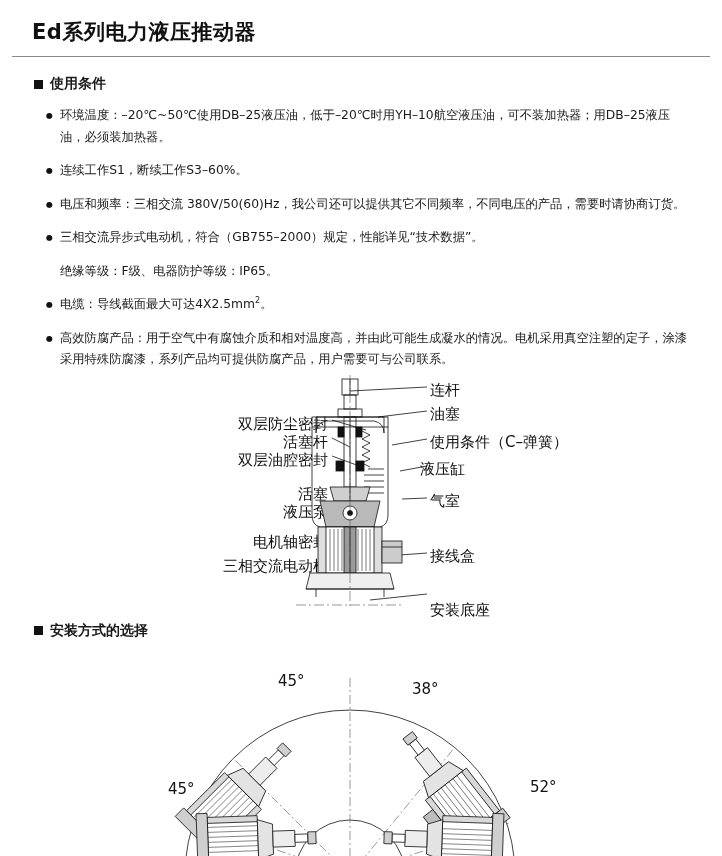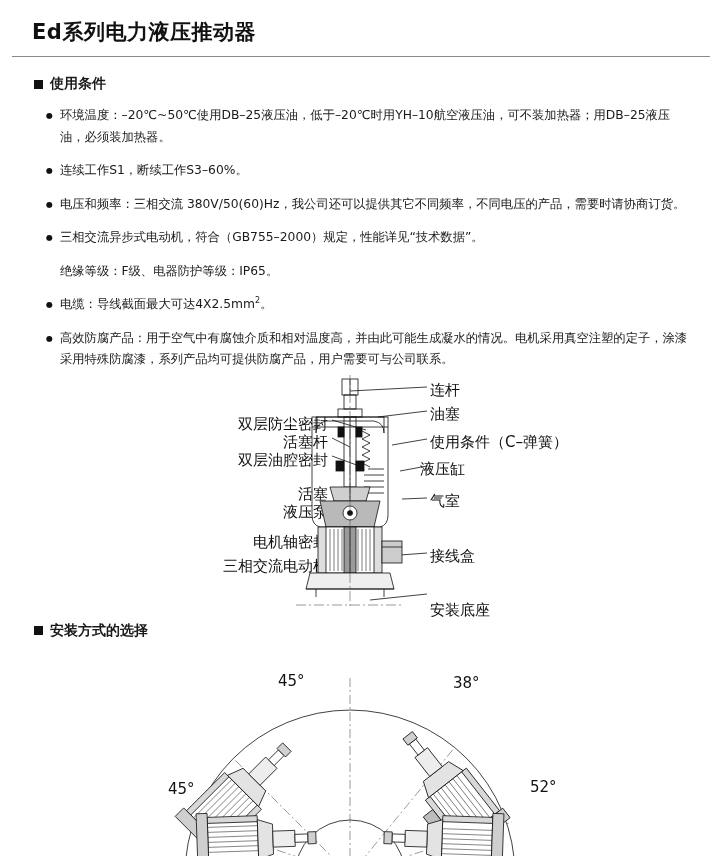--- a/index.html
+++ b/index.html
@@ -230,21 +230,21 @@
 
   <div class="section-head" style="margin-top:2px">
     <span class="sq"></span>
     <span>安装方式的选择</span>
   </div>
 
 
   <div class="diagram2">
 
     <div class="ang" style="left:278px; top:22px;">45°</div>
-    <div class="ang" style="left:412px; top:24px;margin-left:41px;">38°</div>
+    <div class="ang" style="left:412px; top:30px;">38°</div>
     <div class="ang" style="left:168px; top:130px;">45°</div>
     <div class="ang" style="left:530px; top:128px;">52°</div>
 
     <svg width="722" height="265" viewBox="0 0 722 265" style="position:absolute; left:0; top:0;">
       <g stroke="#111" fill="none" stroke-width="0.8">
 
         <path d="M185 225 A 165 165 0 0 1 515 225" stroke="#111"></path>
 
         <path d="M295 225 A 55 55 0 0 1 405 225" stroke="#111"></path>
 

